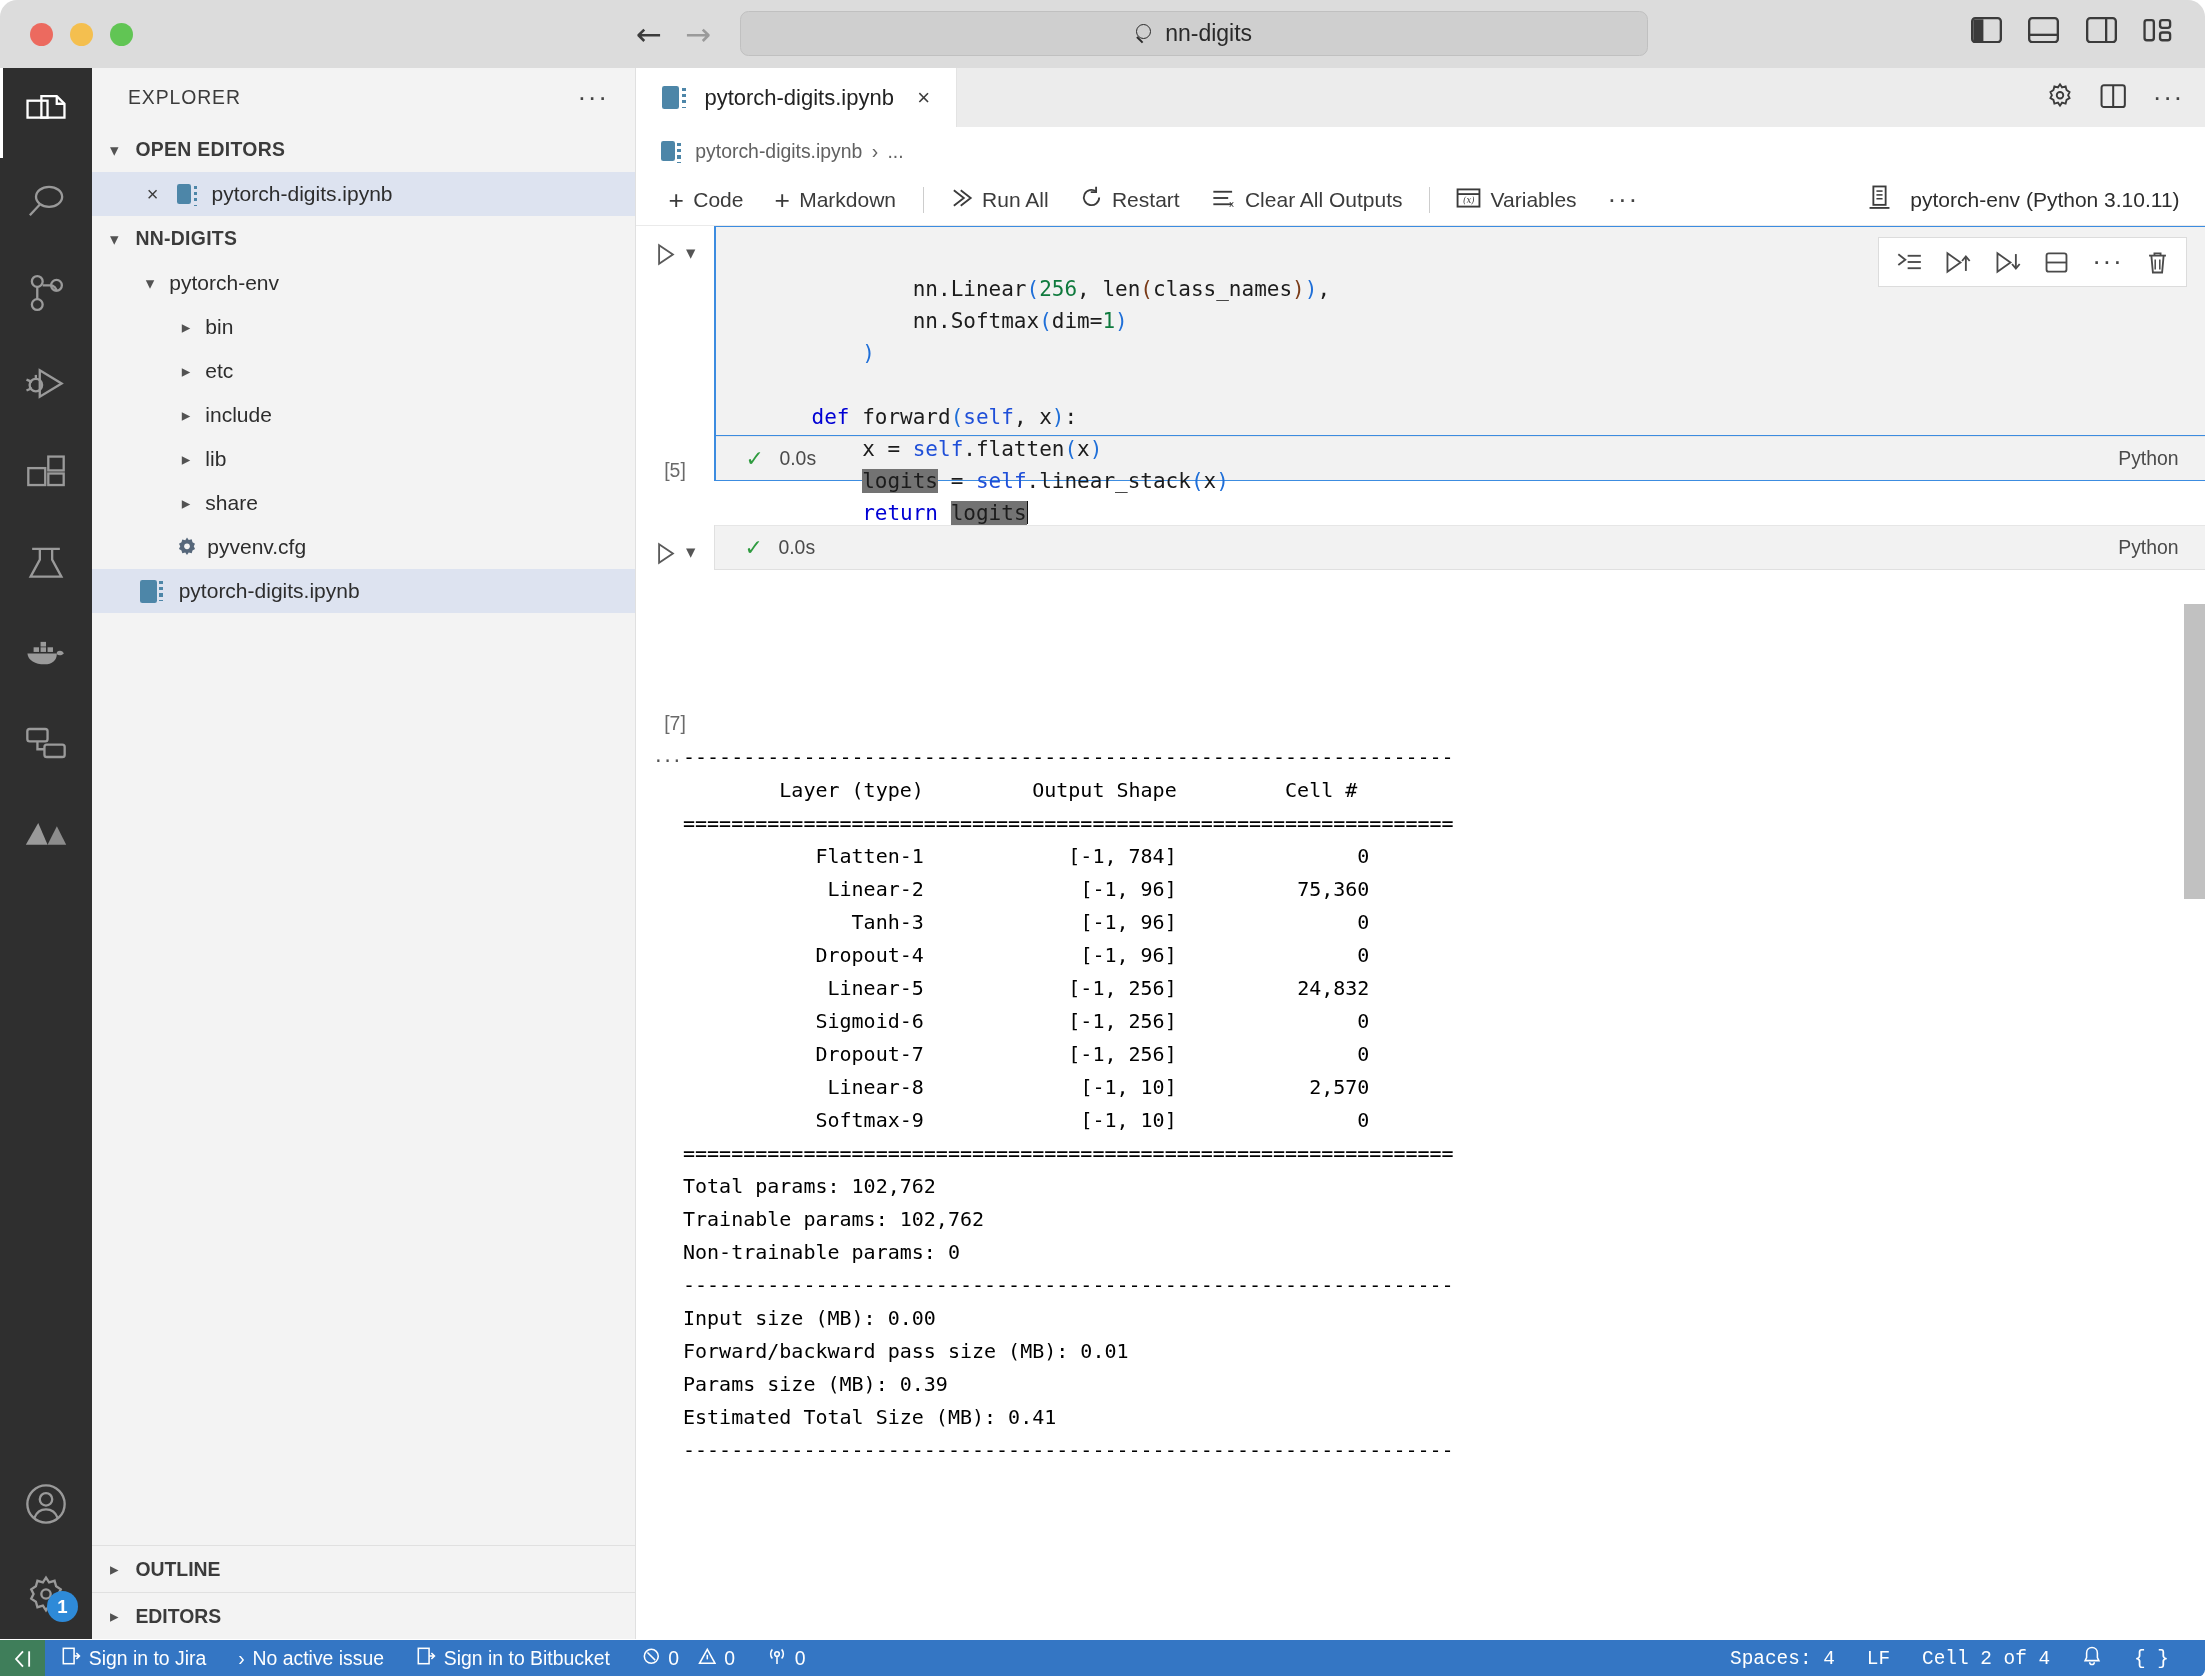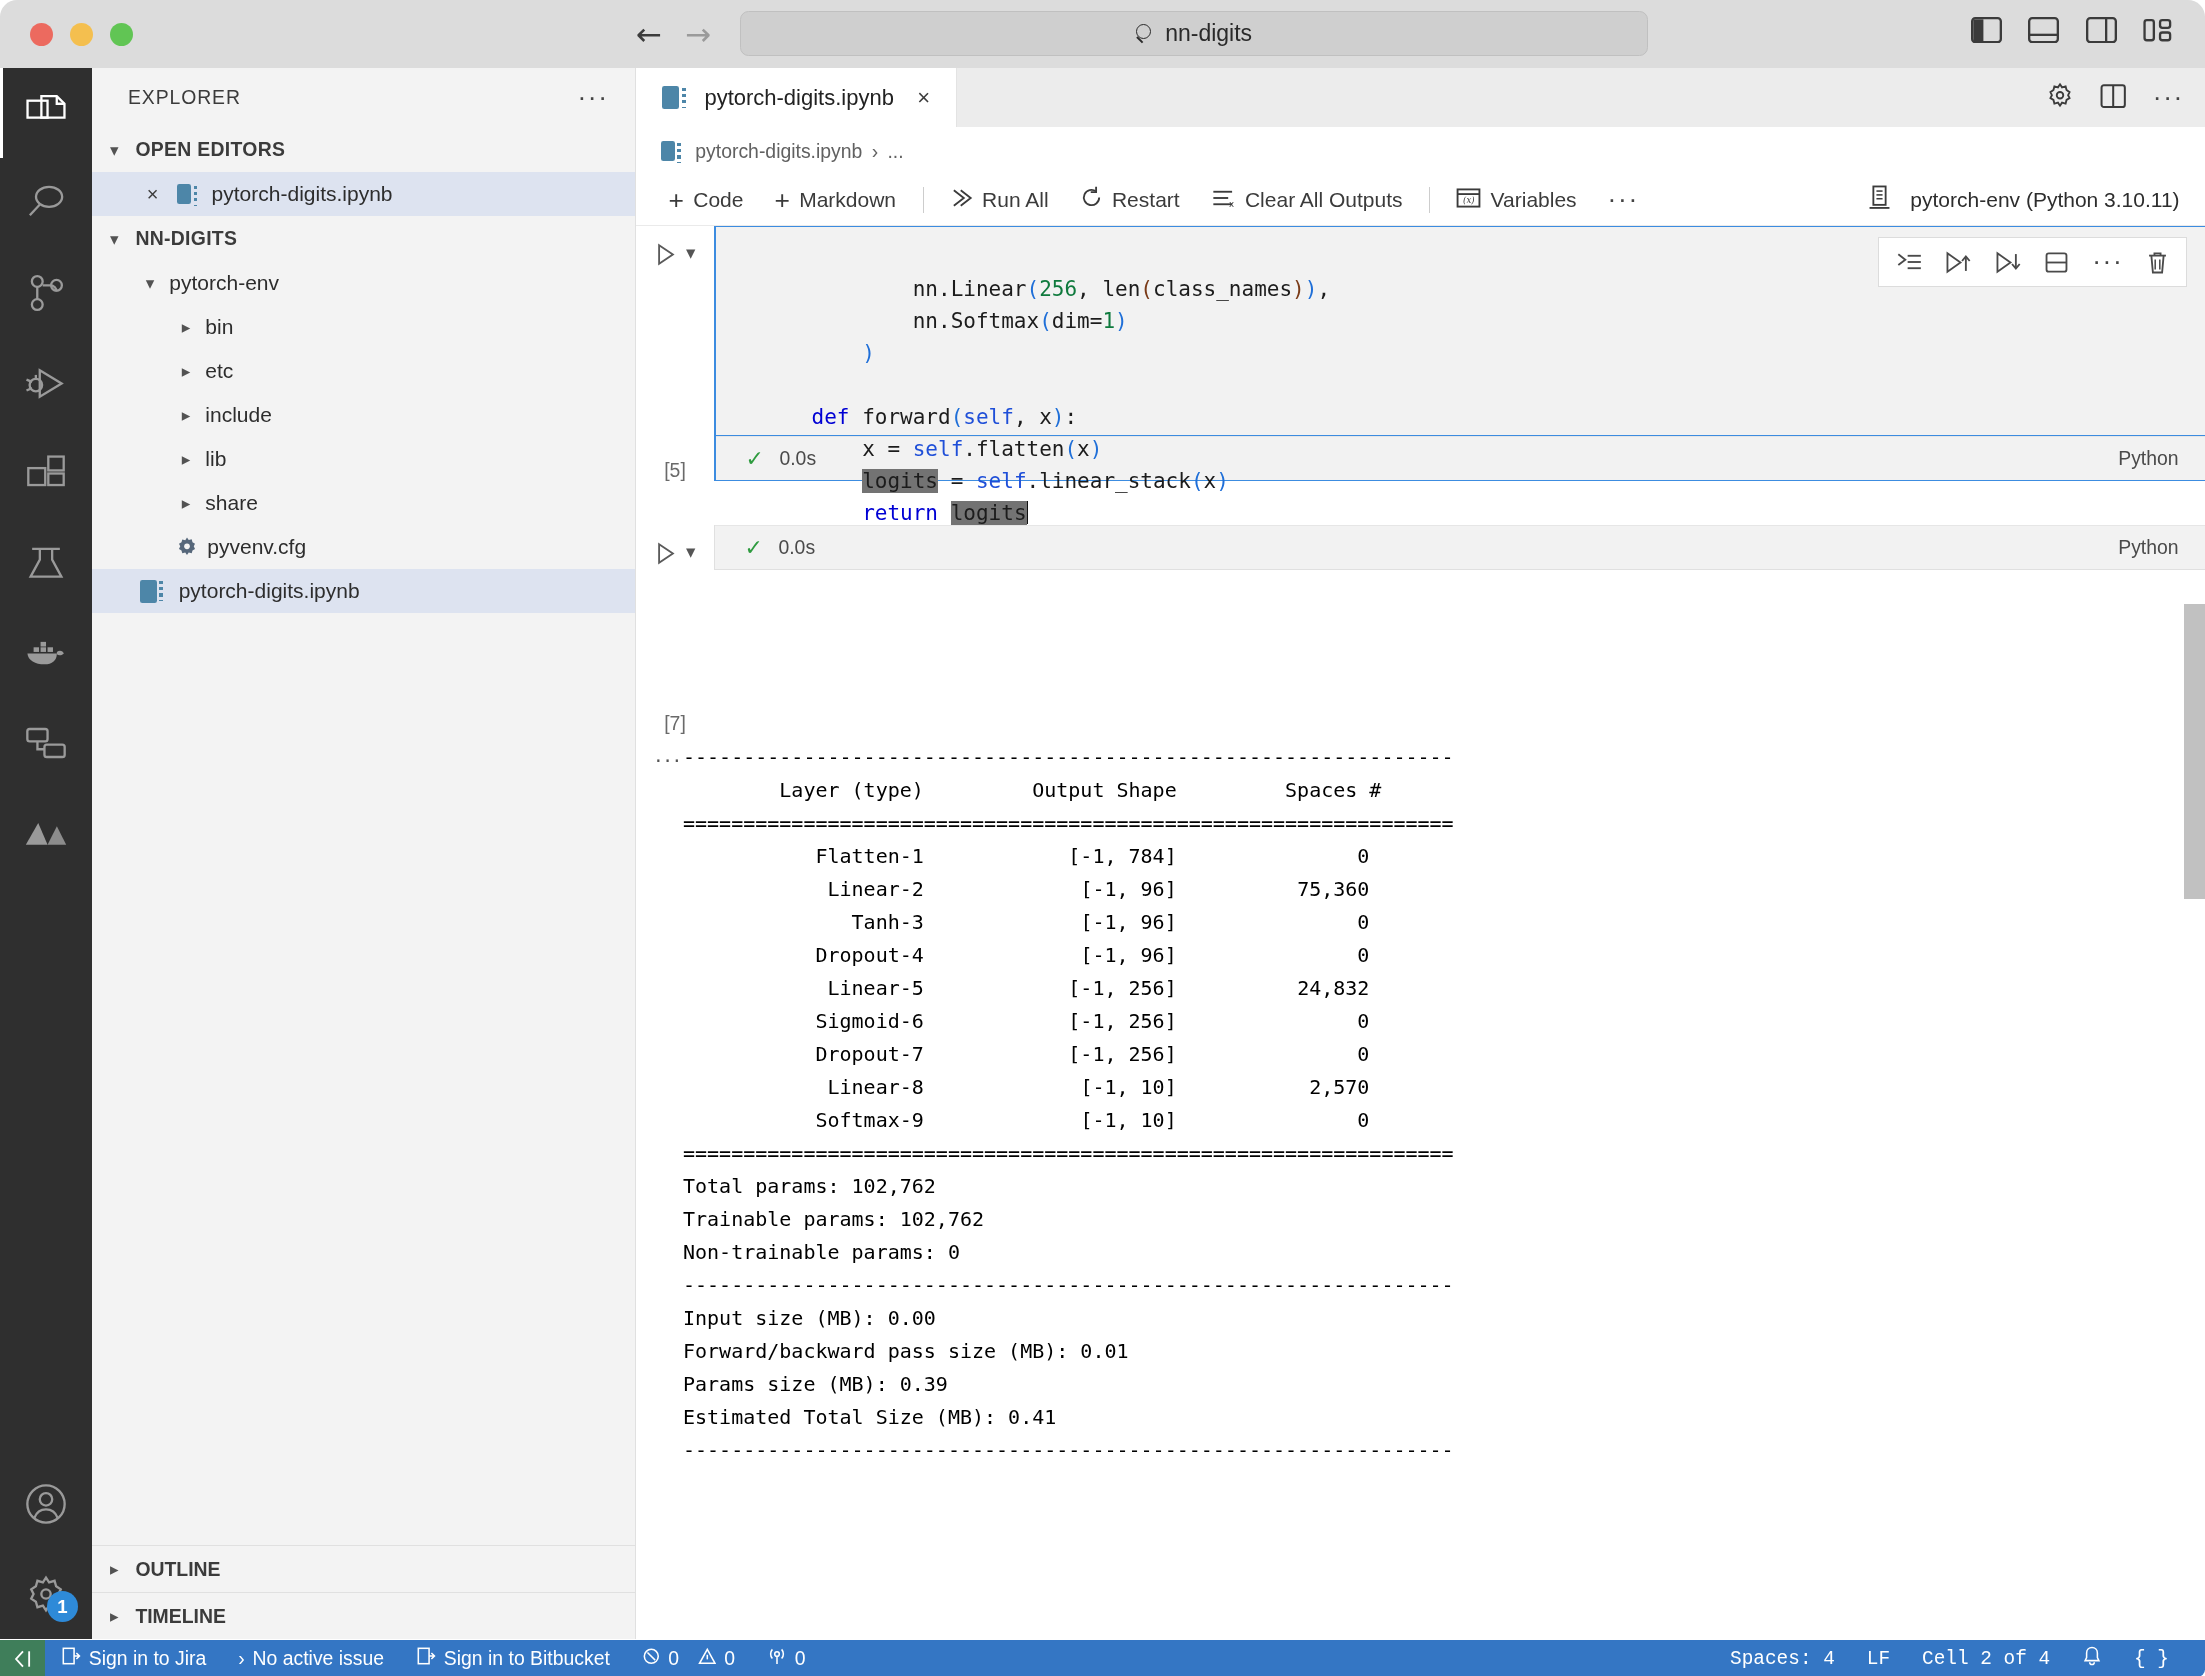--- a/index.html
+++ b/index.html
@@ -477,21 +477,21 @@
       <span style="margin-left:12.4px">pytorch-digits.ipynb</span>
     </div>
 
     <div class="bottom-panels">
       <div class="panel-head">
         <span class="chev">▸</span>
         <span>OUTLINE</span>
       </div>
       <div class="panel-head">
         <span class="chev">▸</span>
-        <span>TIMELINE</span>
+        <span>EDITORS</span>
       </div>
     </div>
   </div>
 
   <div class="editor">
 
     <div class="tabs-row">
       <div class="tab">
         <span class="nb-icon"></span>
         <span style="margin-left:11px">pytorch-digits.ipynb</span>
@@ -687,21 +687,21 @@
               <span>0.0s</span>
               <span class="lang">Python</span>
             </div>
           </div>
         </div>
       </div>
 
       <div class="cell" style="margin-top:6.2px; position:relative;">
         <span class="out-dots">···</span>
         <div class="output"><span>----------------------------------------------------------------</span>
-<span>        <span>Layer (type)</span>         <span>Output Shape</span>         <span>Spaces #</span></span>
+<span>        <span>Layer (type)</span>         <span>Output Shape</span>         <span>Cell #</span></span>
 <span>================================================================</span>
 <span>           <span>Flatten-1</span>            <span>[-1, 784]</span>               <span>0</span></span>
 <span>            <span>Linear-2</span>             <span>[-1, 96]</span>          <span>75,360</span></span>
 <span>              <span>Tanh-3</span>             <span>[-1, 96]</span>               <span>0</span></span>
 <span>           <span>Dropout-4</span>             <span>[-1, 96]</span>               <span>0</span></span>
 <span>            <span>Linear-5</span>            <span>[-1, 256]</span>          <span>24,832</span></span>
 <span>           <span>Sigmoid-6</span>            <span>[-1, 256]</span>               <span>0</span></span>
 <span>           <span>Dropout-7</span>            <span>[-1, 256]</span>               <span>0</span></span>
 <span>            <span>Linear-8</span>             <span>[-1, 10]</span>           <span>2,570</span></span>
 <span>           <span>Softmax-9</span>             <span>[-1, 10]</span>               <span>0</span></span>

